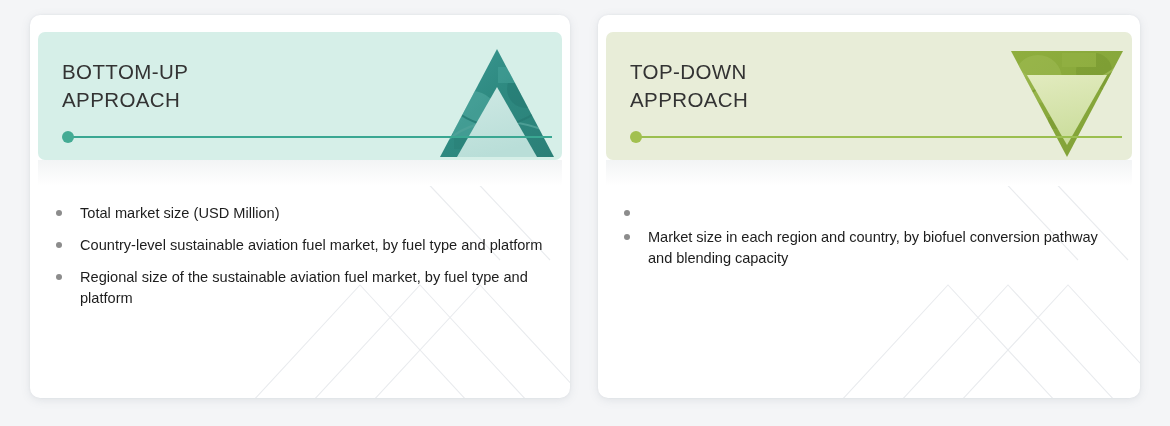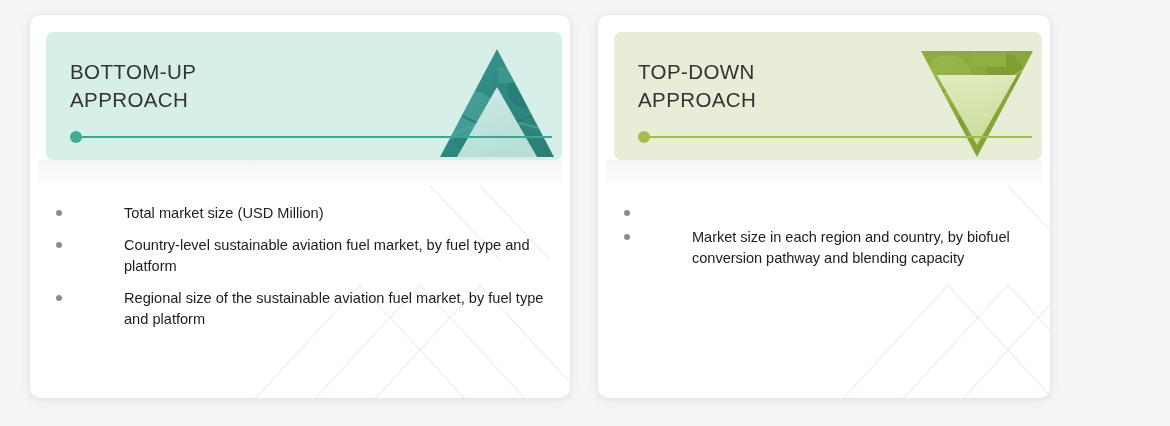--- a/index.html
+++ b/index.html
@@ -29,36 +29,36 @@
     top: 15px;
     height: 383px;
     background: #ffffff;
     border-radius: 10px;
     box-shadow: 0 2px 10px rgba(120,130,145,0.16),
                 0 0 2px rgba(120,130,145,0.12);
     overflow: hidden;
   }
 
   .card.left  { left: 30px;  width: 540px; }
-  .card.right { left: 598px; width: 452px; }
+  .card.right { left: 598px; width: 542px; }
 
   
   .watermark {
     position: absolute;
     left: 0; right: 0;
     top: 150px; bottom: 0;
     pointer-events: none;
     overflow: hidden;
   }
   .watermark svg { position: absolute; left: 0; top: 0; }
 
   
   .header {
     position: absolute;
-    left: 16px;
+    left: 8px;
     right: 8px;
     top: 17px;
     height: 128px;
     border-radius: 7px;
     overflow: hidden;
   }
   .header.teal  { background: #d6efe8; }
   .header.olive { background: #e8edd8; }
 
   
@@ -122,21 +122,20 @@
     position: absolute;
     left: 26px;
     right: 18px;
     top: 188px;
   }
   .bullet-row {
     position: relative;
     display: flex;
     align-items: flex-start;
     margin-bottom: 11px;
-    gap: 44px;
   }
   .bullet-dot {
     flex: 0 0 auto;
     width: 6px; height: 6px;
     border-radius: 50%;
     background: #8c8c8c;
     margin-top: 7px;
     margin-right: 18px;
   }
   .bullet-text {

